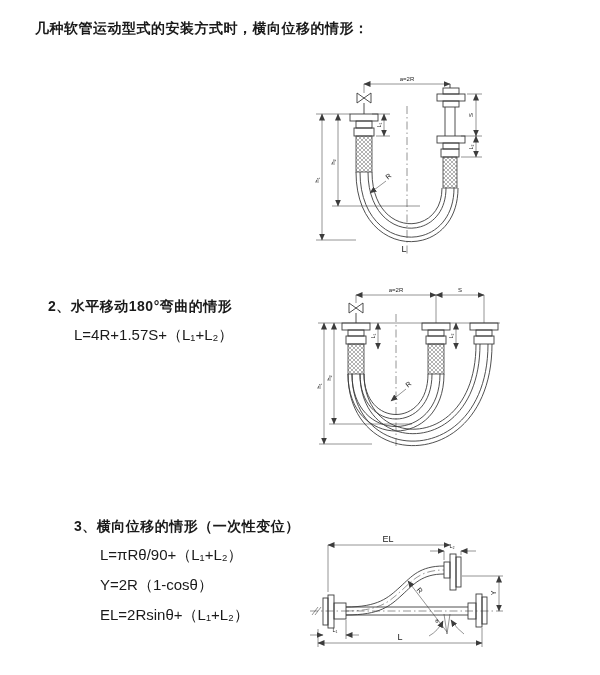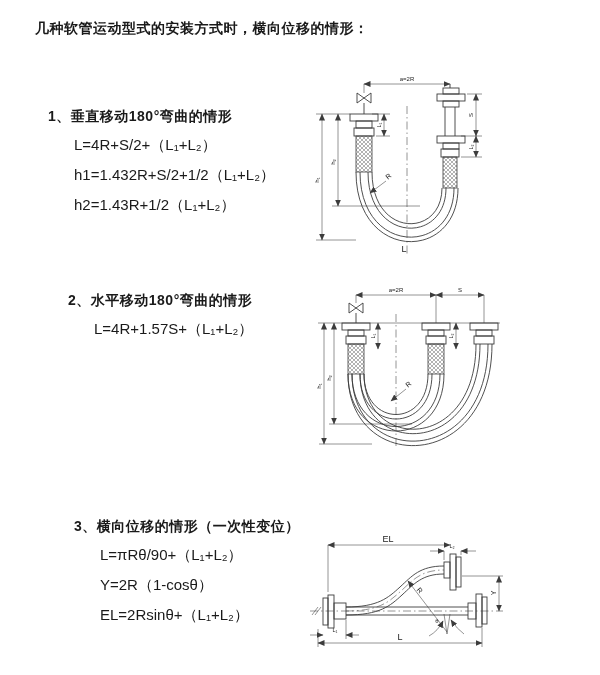--- a/index.html
+++ b/index.html
@@ -4,47 +4,41 @@
 <style>
   html,body{margin:0;padding:0;}
   body{
     width:600px;height:675px;background:#ffffff;position:relative;
     font-family:"Liberation Sans","DejaVu Sans",sans-serif;color:#1a1a1a;overflow:hidden;
   }
   .page{position:absolute;inset:0;background:#fff;}
   .title{position:absolute;left:35px;top:20px;font-size:14px;font-weight:bold;letter-spacing:.5px;white-space:nowrap;}
   .section{position:absolute;}
   .s1{left:48px;top:108px;}
-  .s2{left:48px;top:292px;margin-left:20px;}
+  .s2{left:48px;top:298px;}
   .s3{left:48px;top:518px;margin-left:26px;}
   .heading{font-size:14px;font-weight:bold;letter-spacing:.5px;margin:0 0 10px 0;white-space:nowrap;}
   .formula{font-size:15px;margin:0 0 11px 26px;white-space:nowrap;}
   .dwg{position:absolute;}
   .d1{left:312px;top:70px;}
   .d2{left:316px;top:286px;}
   .d3{left:304px;top:532px;}
   svg{display:block;}
   .ln{stroke:#3c3c3c;fill:none;stroke-width:.9;}
   .dm{stroke:#3c3c3c;fill:none;stroke-width:.55;}
   .cl{stroke:#3c3c3c;fill:none;stroke-width:.55;stroke-dasharray:8 3 1.5 3;}
   .lbl{fill:#222;font-family:"Liberation Sans","DejaVu Sans",sans-serif;}
 </style>
 </head>
 <body>
 
 <div class="page">
 
   <div class="title">几种软管运动型式的安装方式时，横向位移的情形：</div>
 
-  <div class="section s1">
-    <div class="heading">1、垂直移动180°弯曲的情形</div>
-    <div class="formula">L=4R+S/2+（L₁+L₂）</div>
-    <div class="formula">h1=1.432R+S/2+1/2（L₁+L₂）</div>
-    <div class="formula">h2=1.43R+1/2（L₁+L₂）</div>
-  </div>
 
   <div class="section s2">
     <div class="heading">2、水平移动180°弯曲的情形</div>
     <div class="formula">L=4R+1.57S+（L₁+L₂）</div>
   </div>
 
   <div class="section s3">
     <div class="heading">3、横向位移的情形（一次性变位）</div>
     <div class="formula">L=πRθ/90+（L₁+L₂）</div>
     <div class="formula">Y=2R（1-cosθ）</div>

